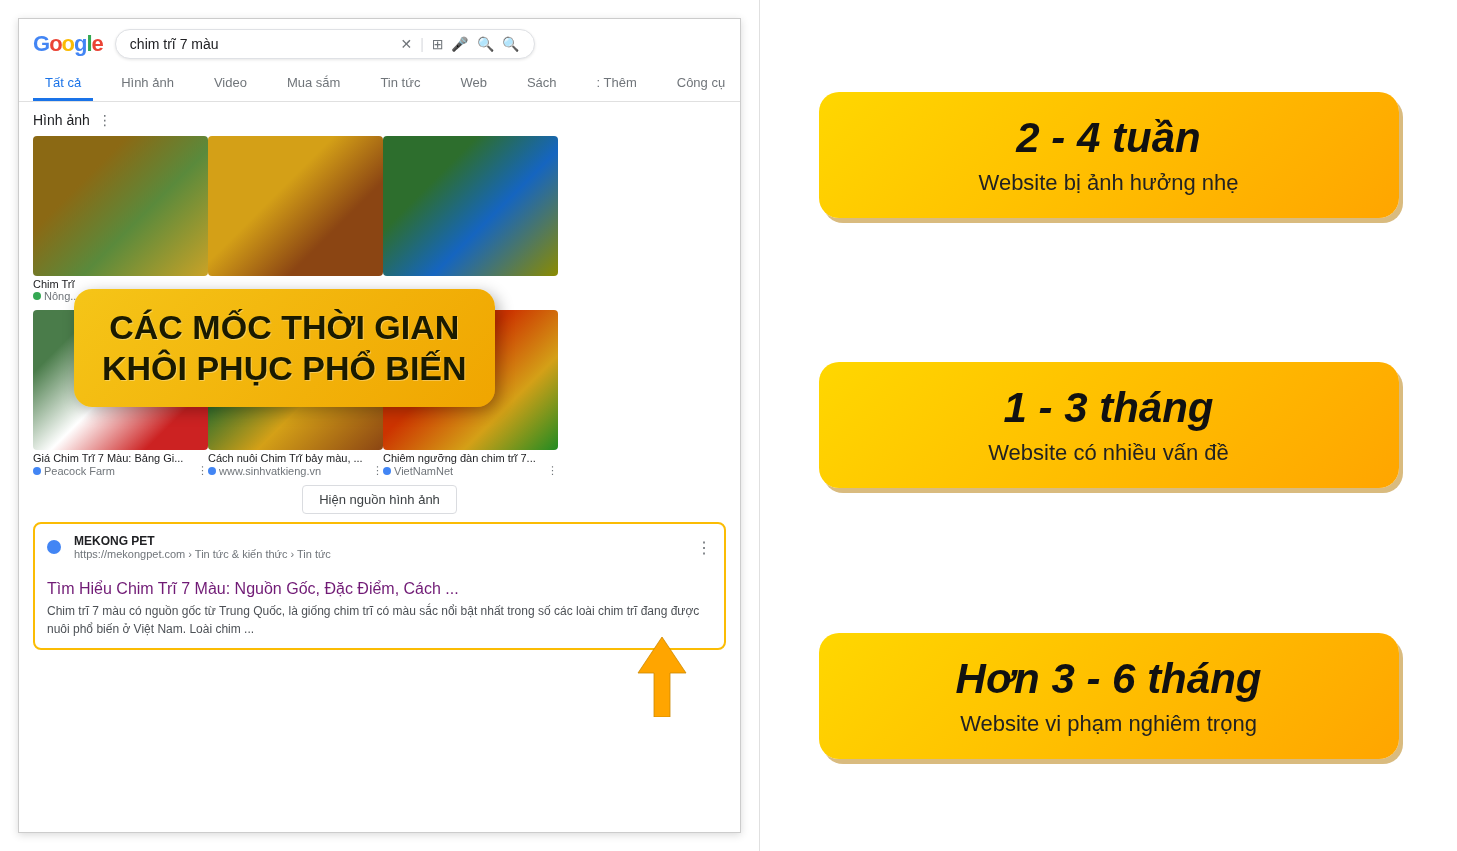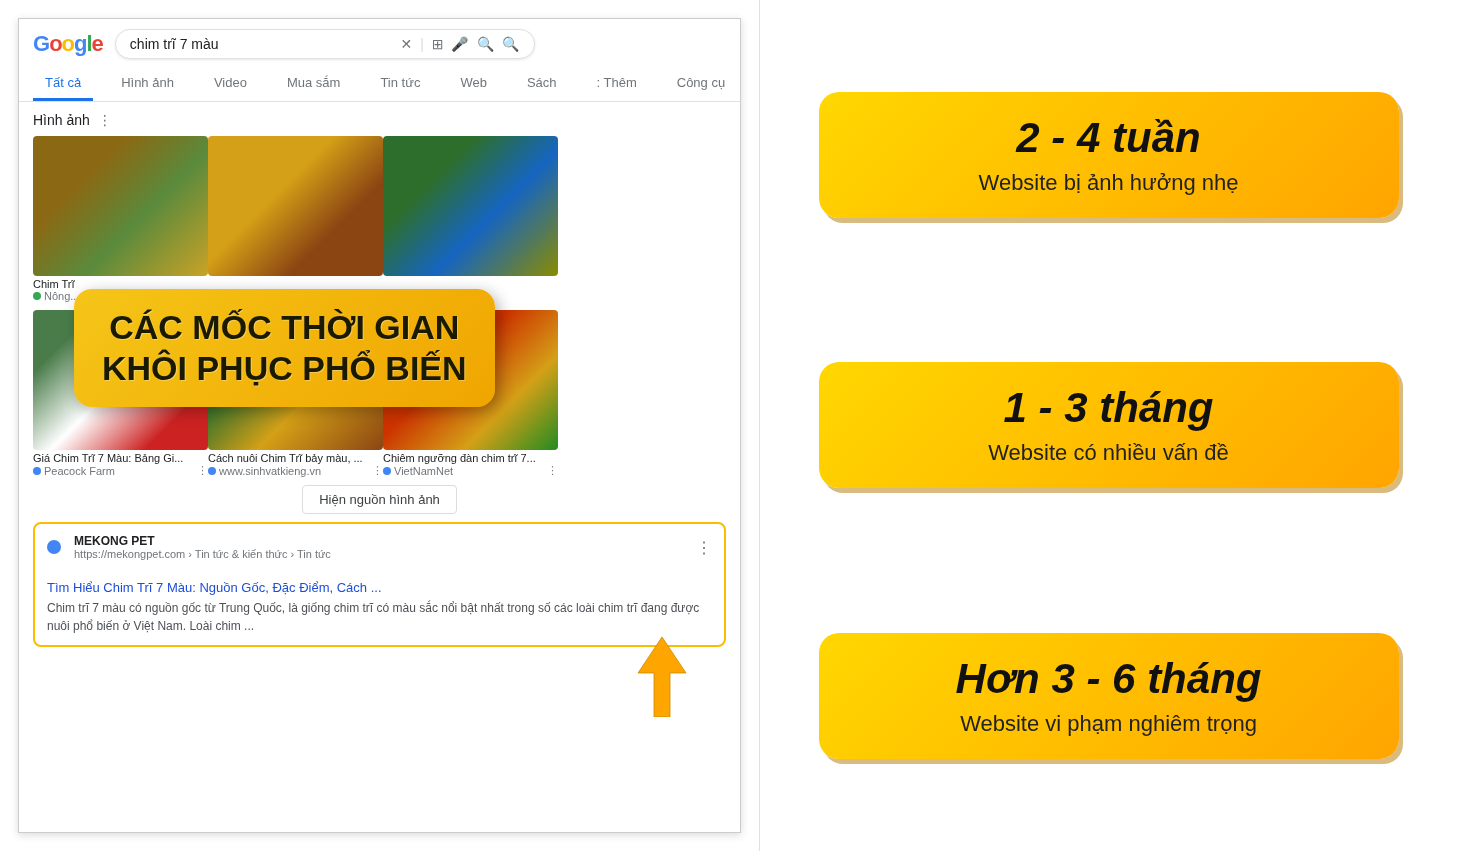--- a/index.html
+++ b/index.html
@@ -221,22 +221,22 @@
       font-weight: bold;
       color: #202124;
     }
 
     .result-url {
       font-size: 11px;
       color: #70757a;
     }
 
     .result-title {
-      font-size: 13px;
-      color: #1d4ed8;
+      font-size: 16px;
+      color: #701a75;
       margin-bottom: 4px;
       cursor: pointer;
       margin-top: 20px;
     }
 
     .result-snippet {
       font-size: 12px;
       color: #4d5156;
       line-height: 1.5;
     }

